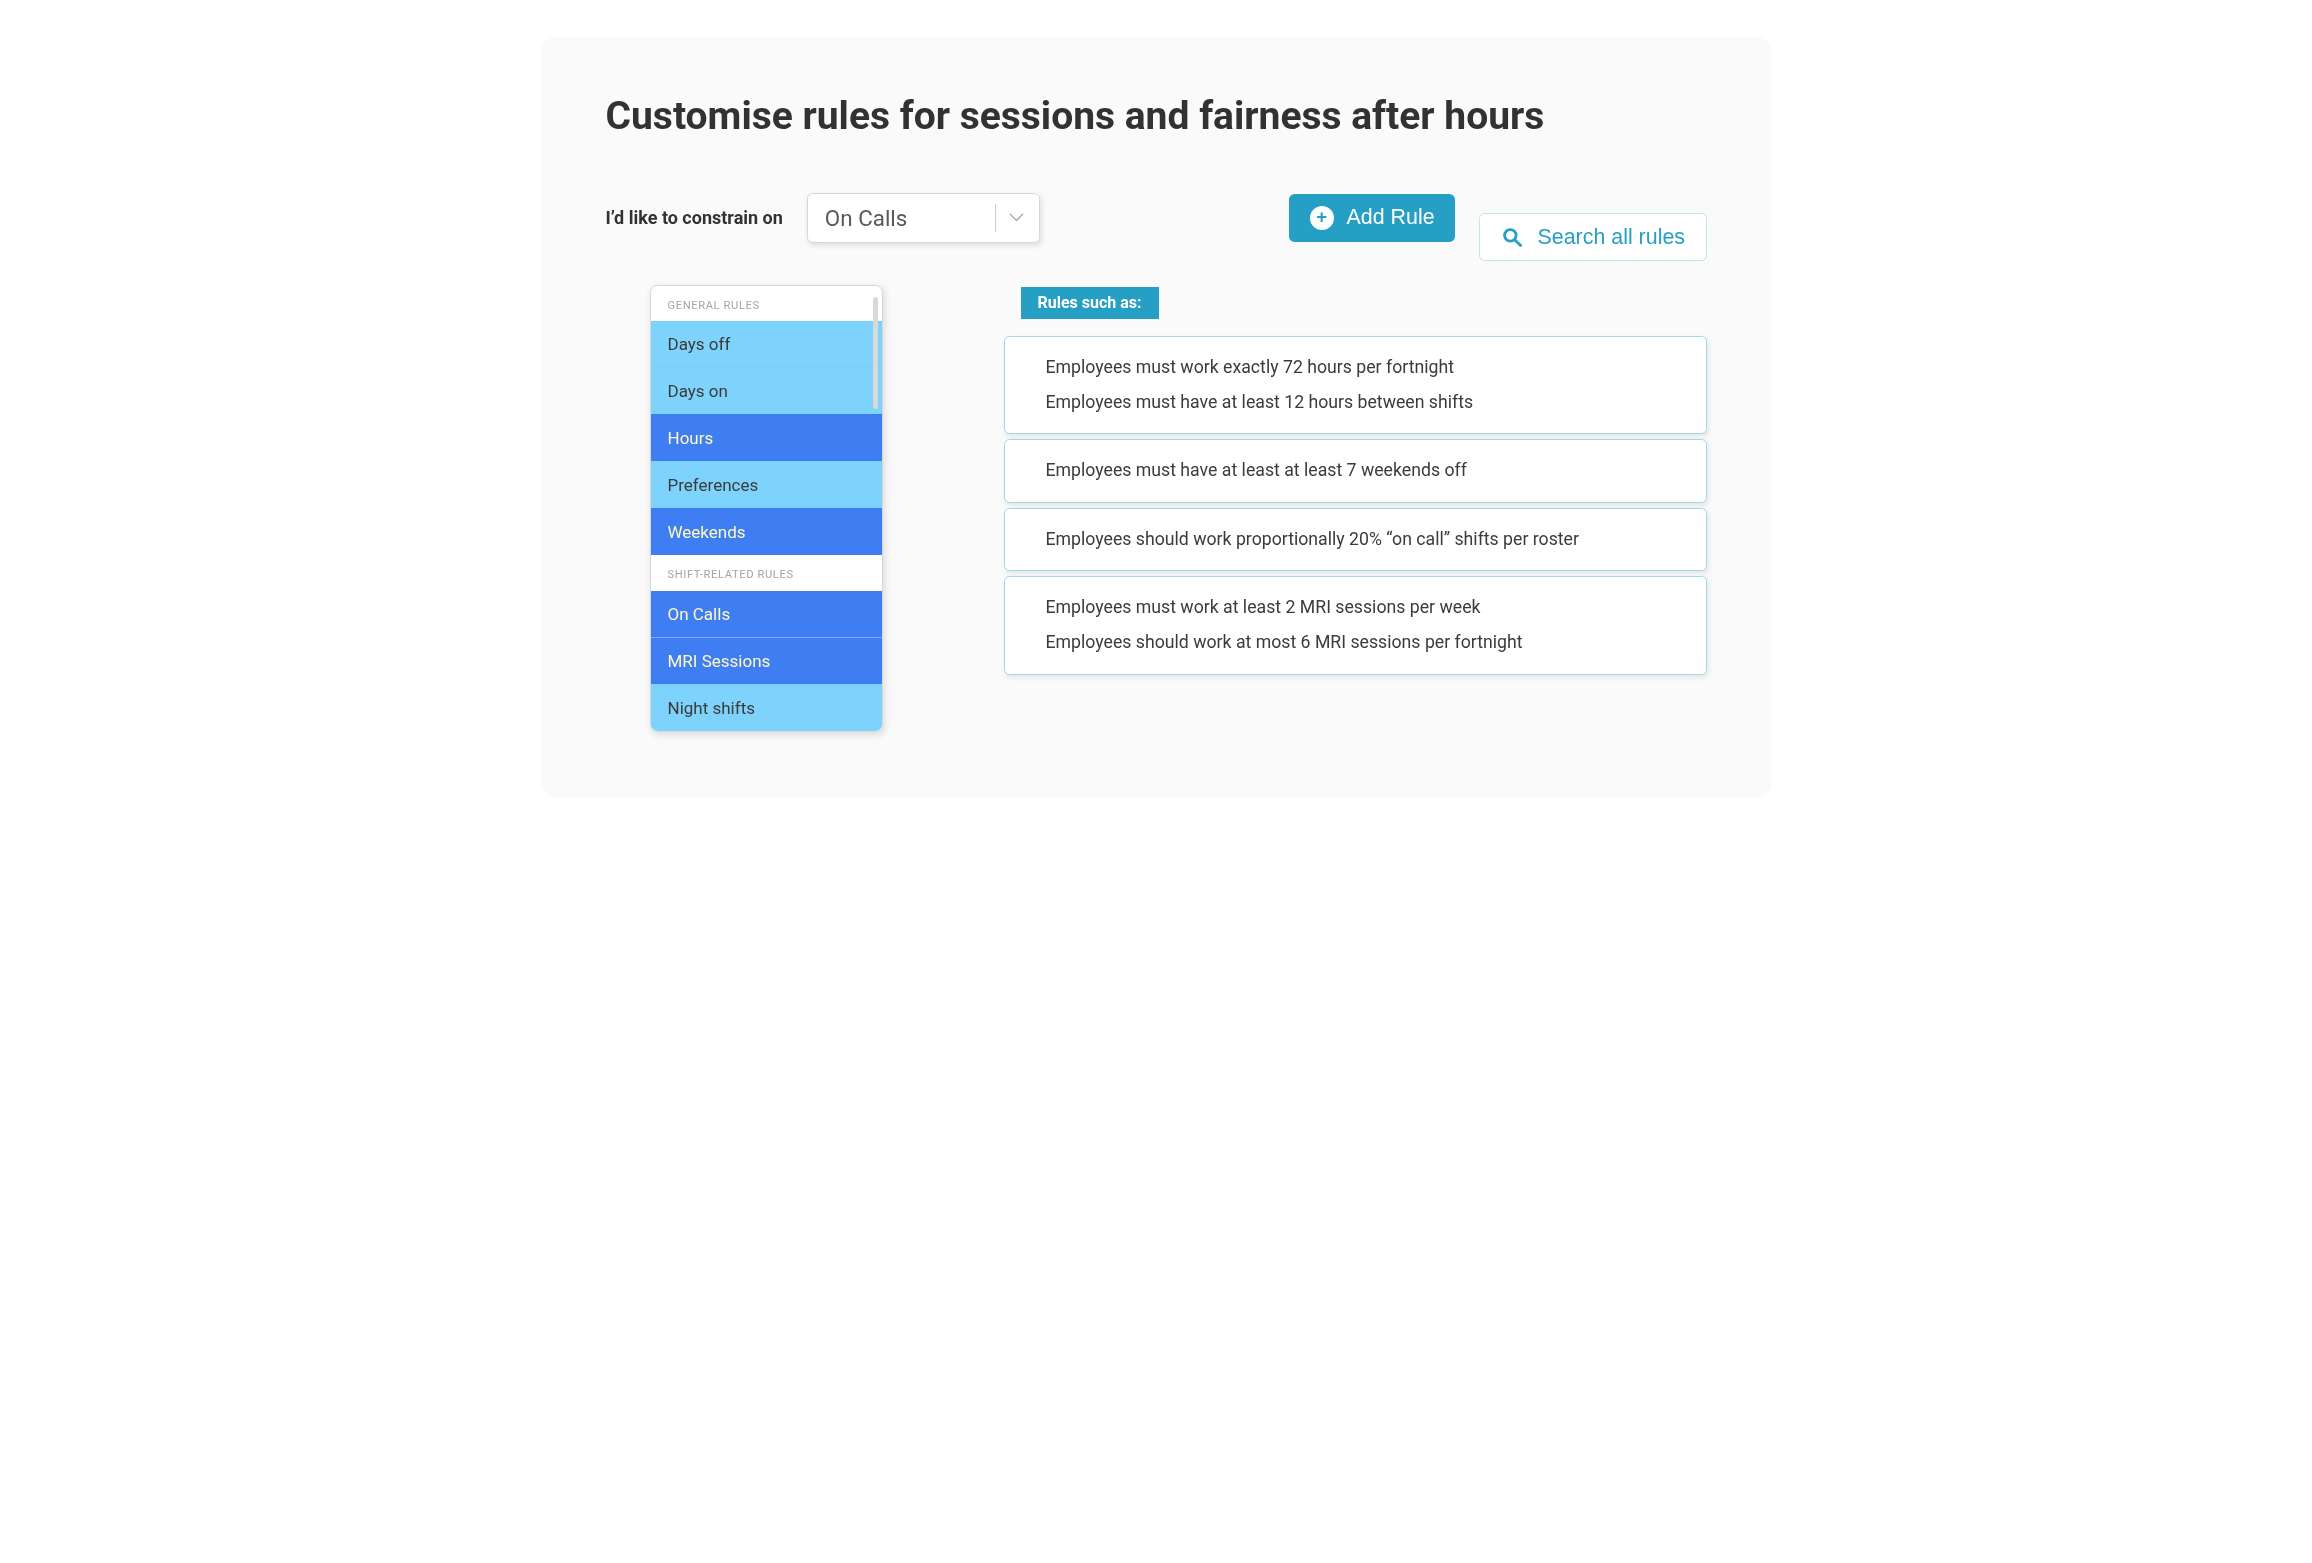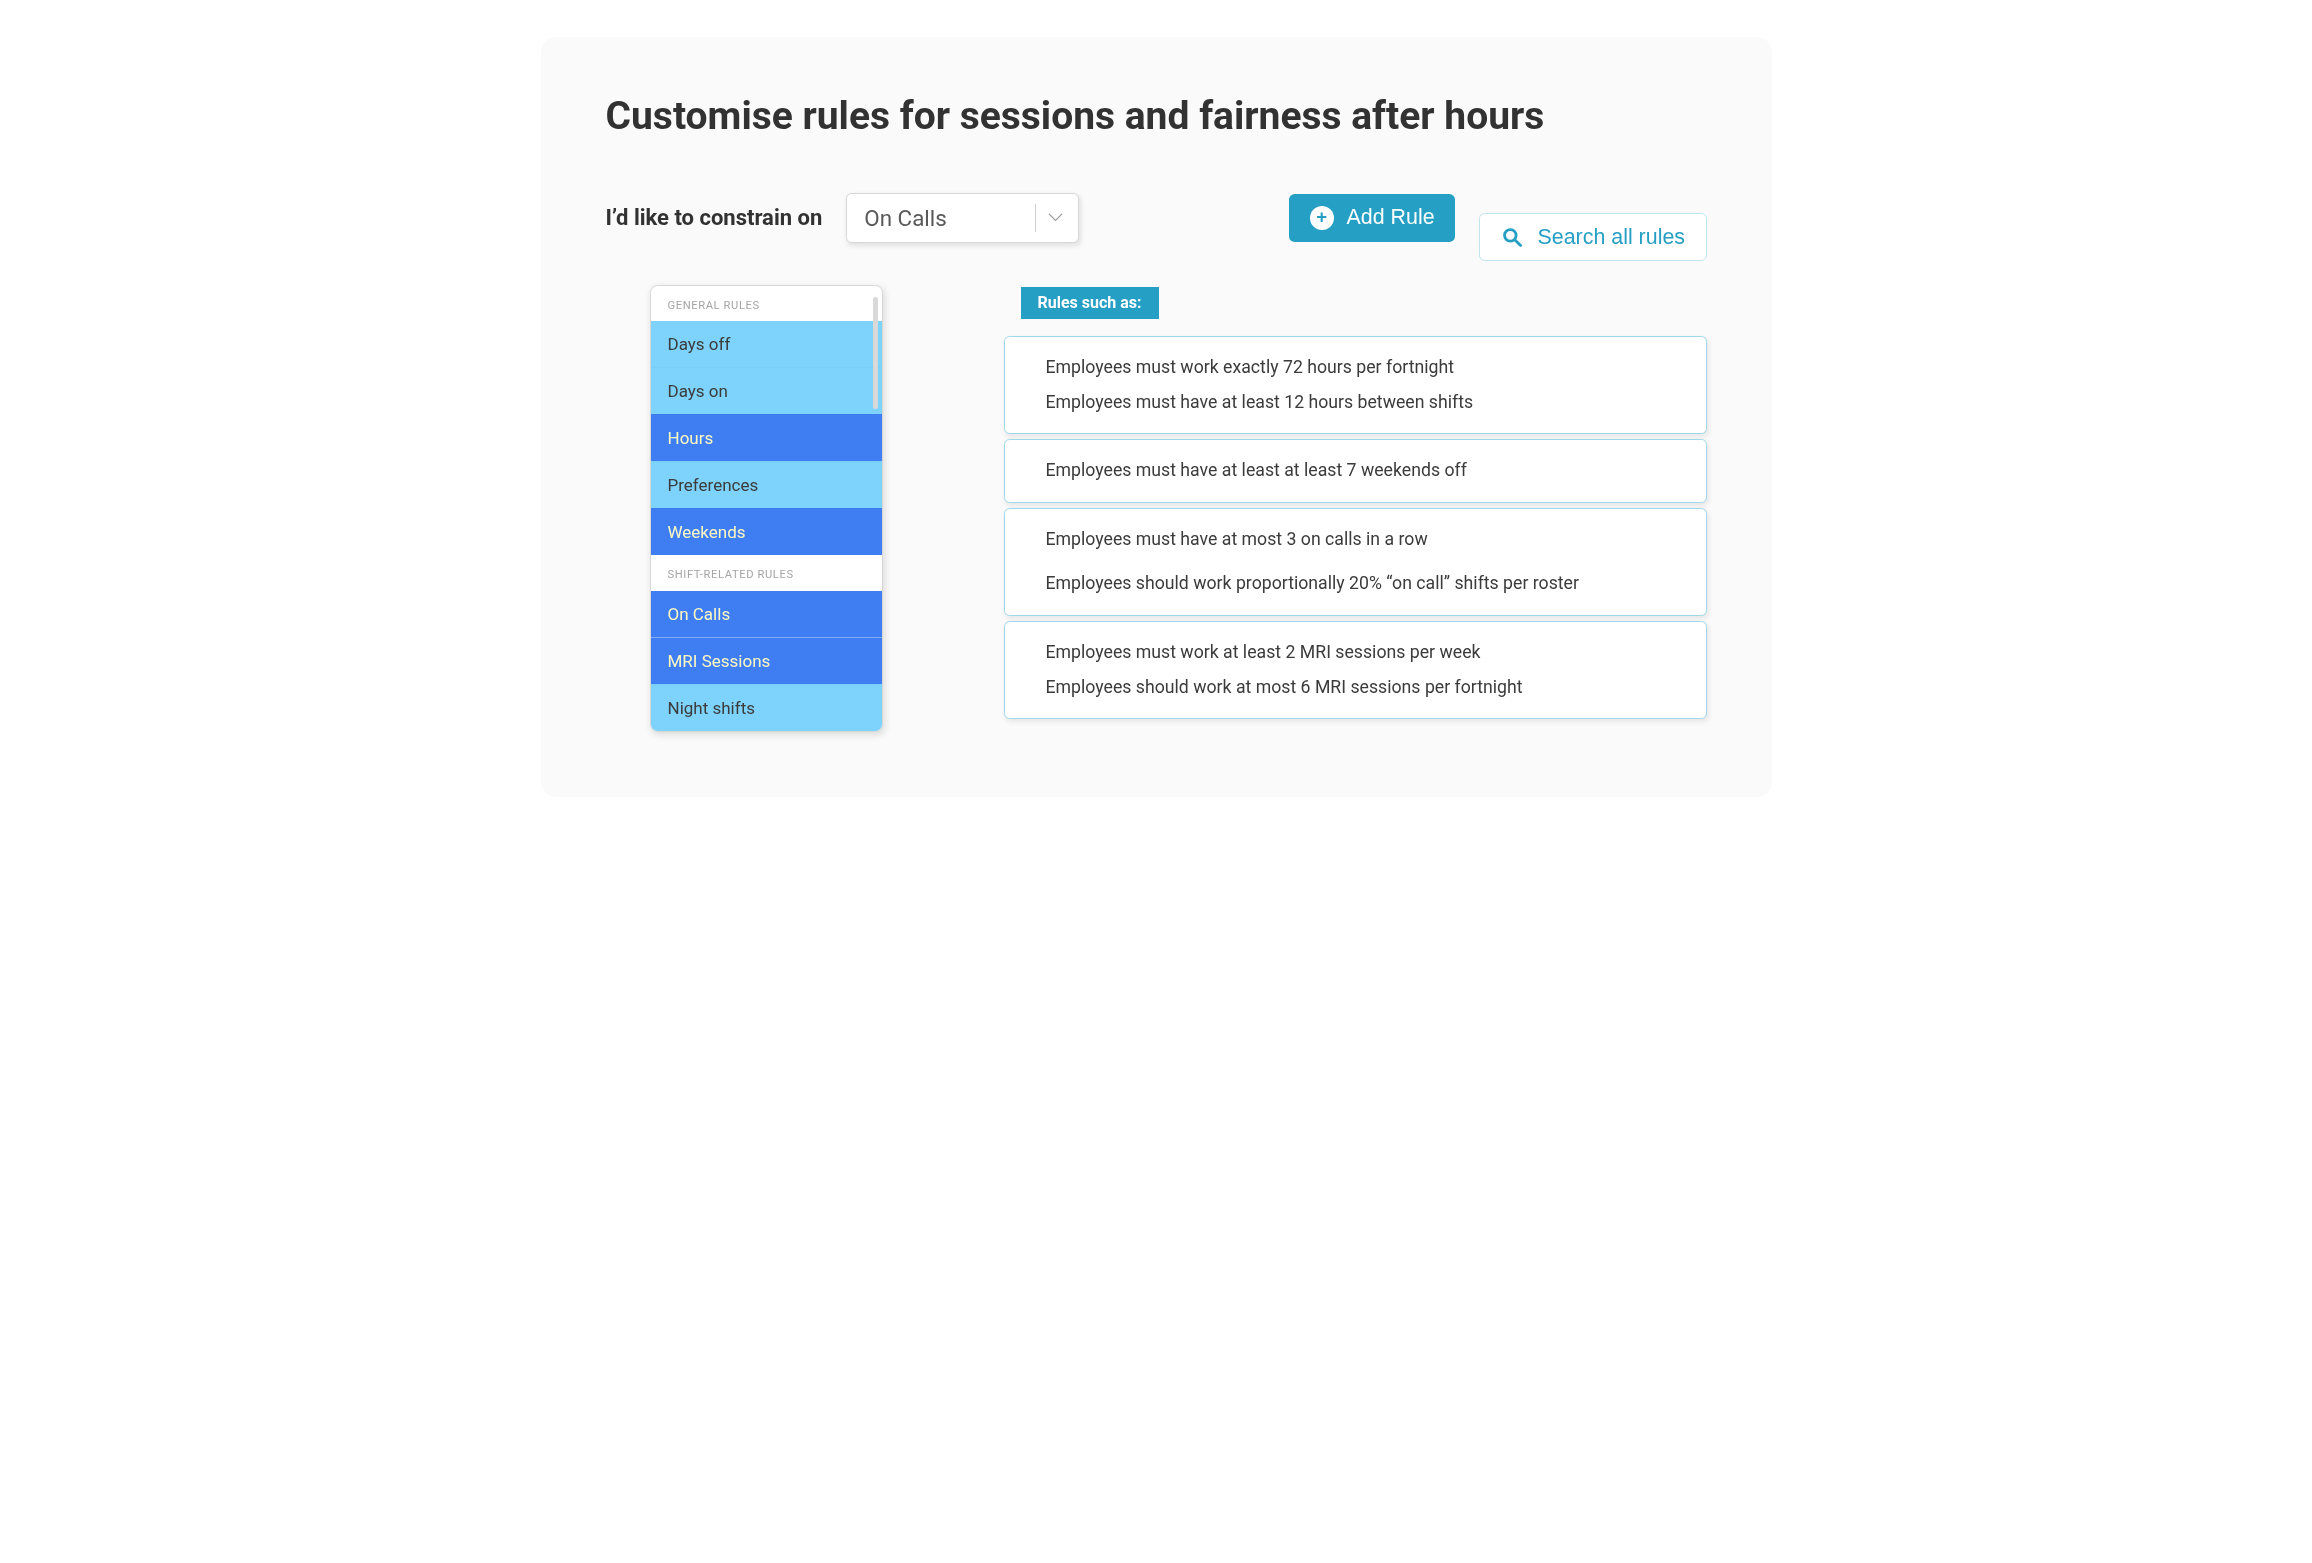--- a/index.html
+++ b/index.html
@@ -25,21 +25,21 @@
       color: #323232;
       margin-bottom: 35px;
     }
     .toolbar {
       display: flex;
       align-items: center;
       gap: 24px;
       margin-bottom: 24px;
     }
     .constrain-label {
-      font-size: 22px;
+      font-size: 18px;
       font-weight: 700;
       color: #323232;
     }
     .dropdown {
       display: flex;
       align-items: center;
       background: #ffffff;
       border: 0.9px solid #d7d7d7;
       border-radius: 5.6px;
       height: 50px;
@@ -257,21 +257,20 @@
       <div class="rules-badge">Rules such as:</div>
       <div id="rule-cards">
           <div class="rule-card">
             <div class="rule-line">Employees must work exactly 72 hours per fortnight</div>
             <div class="rule-line">Employees must have at least 12 hours between shifts</div>
           </div>
           <div class="rule-card">
             <div class="rule-line">Employees must have at least at least 7 weekends off</div>
           </div>
           <div class="rule-card spaced">
-            <div class="rule-line">Employees must have at most 3 on calls in a row</div>
             <div class="rule-line">Employees should work proportionally 20% “on call” shifts per roster</div>
           </div>
           <div class="rule-card">
             <div class="rule-line">Employees must work at least 2 MRI sessions per week</div>
             <div class="rule-line">Employees should work at most 6 MRI sessions per fortnight</div>
           </div>
         </div>
     </div>
 
   </div>

